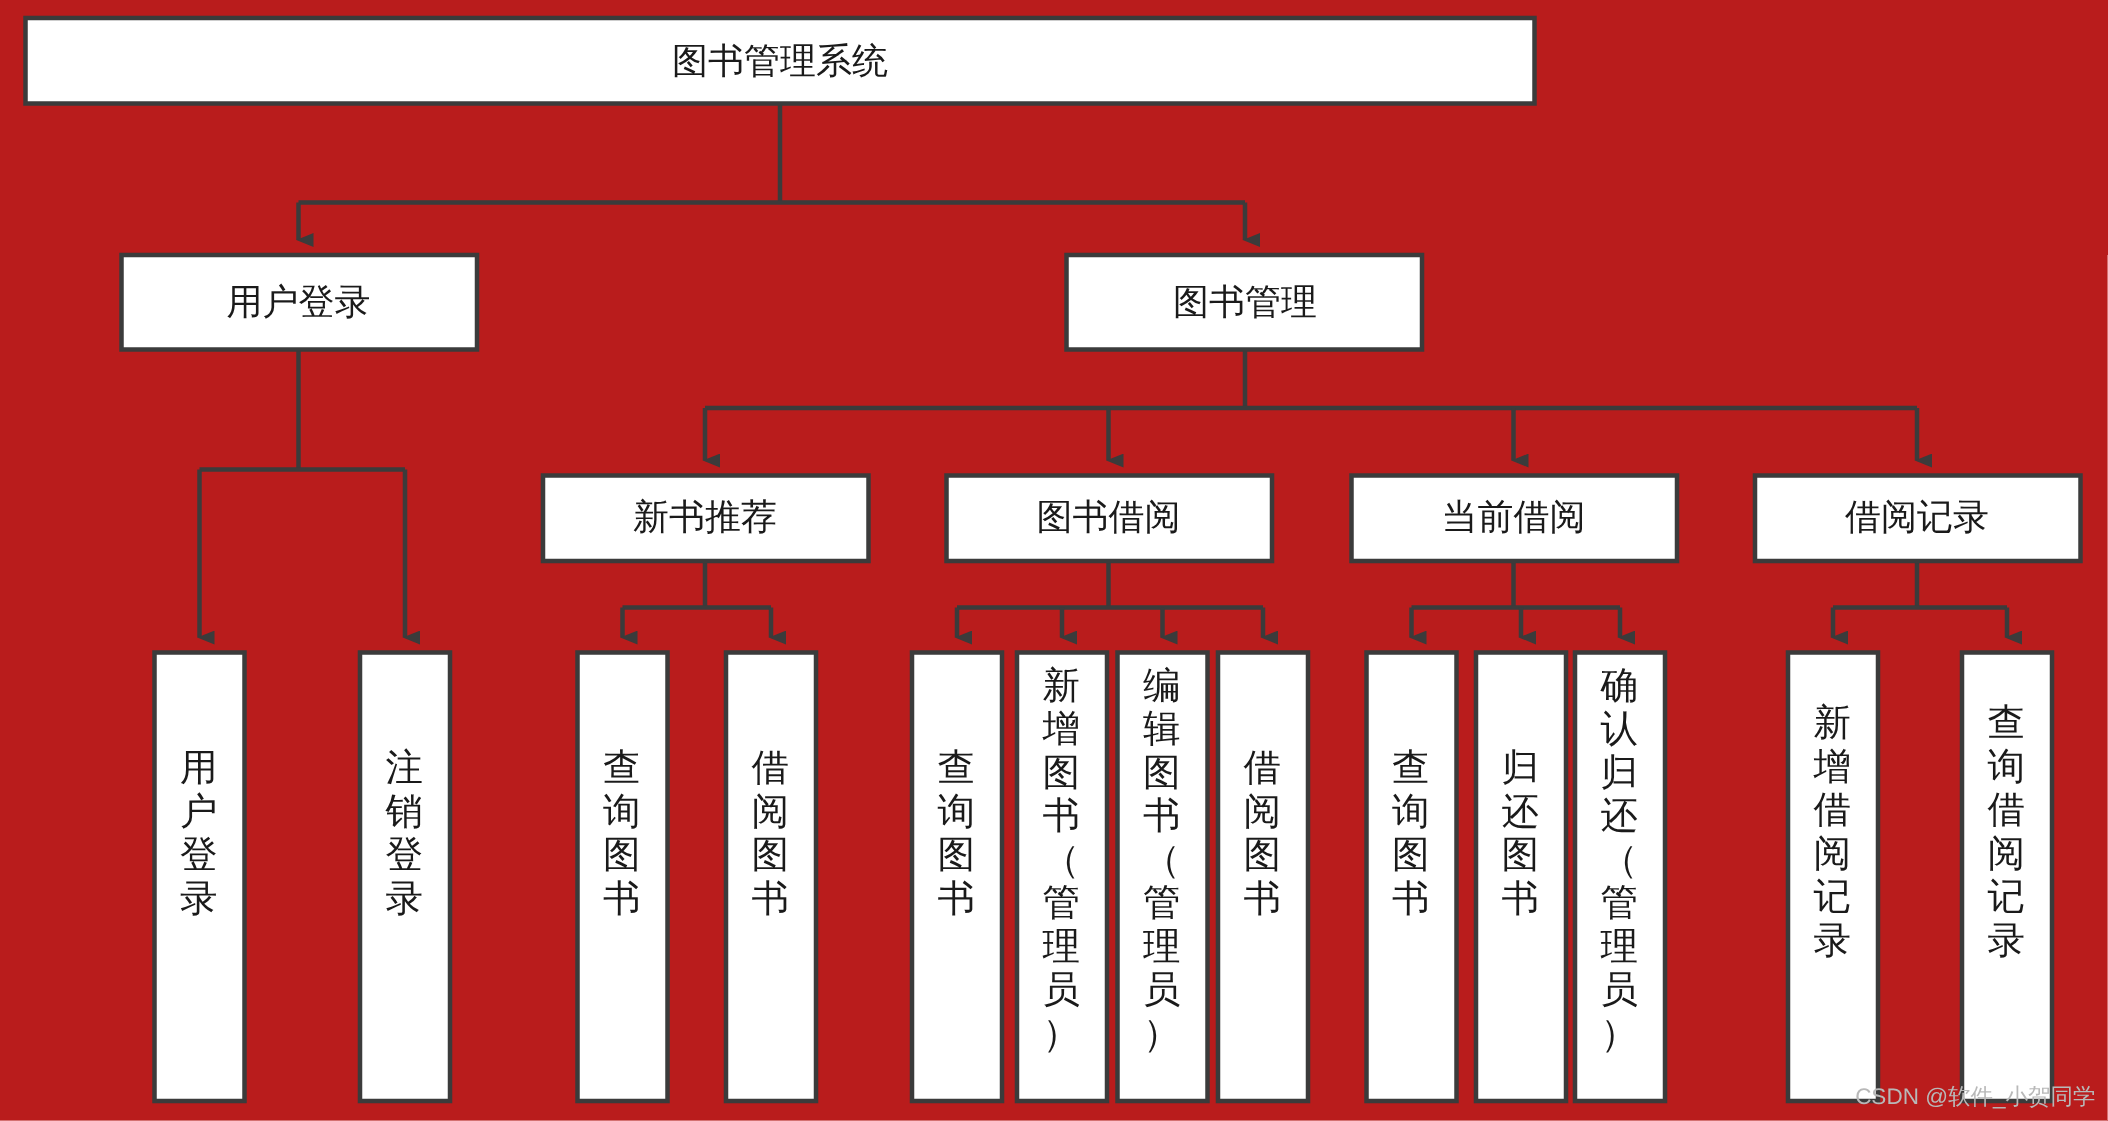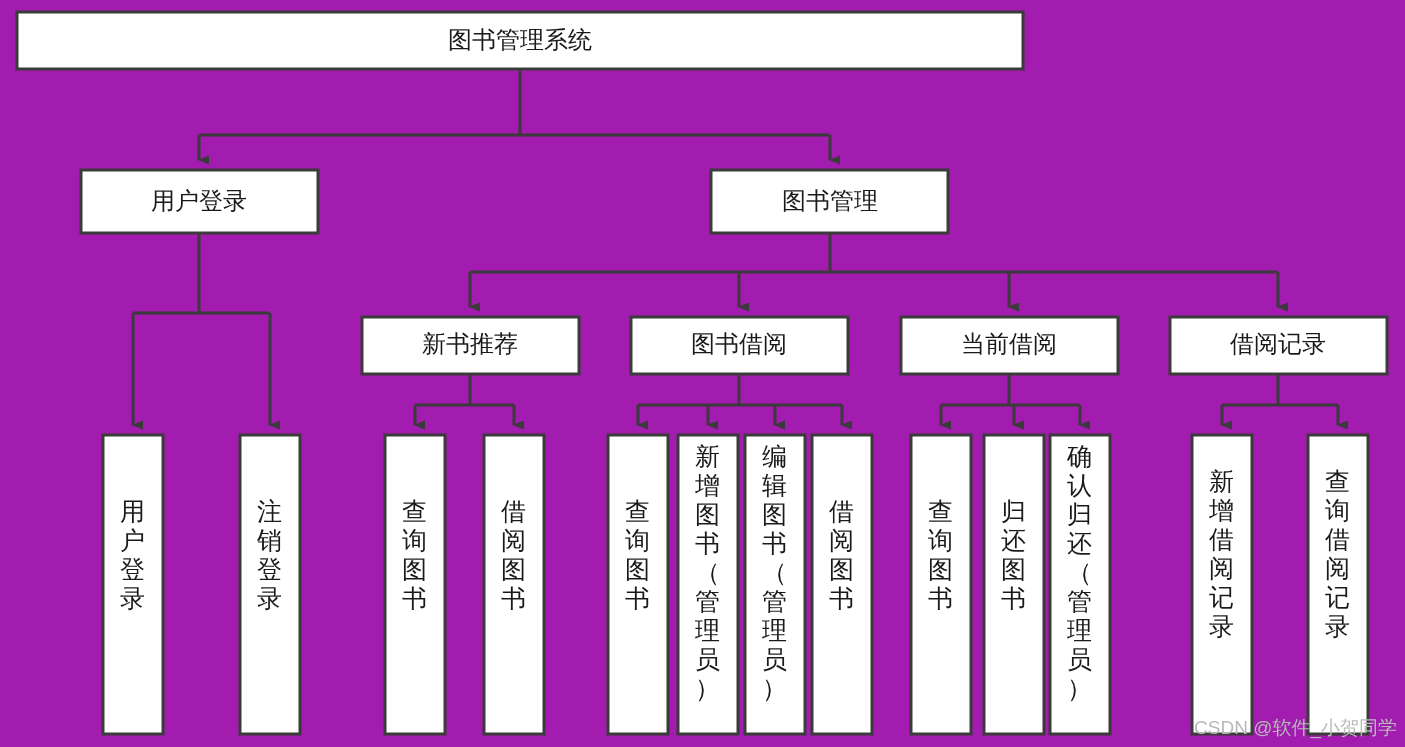--- a/index.html
+++ b/index.html
@@ -10,21 +10,21 @@
   body {
     width: 1405px;
     height: 747px;
     font-family: "Liberation Sans", "DejaVu Sans", sans-serif;
     overflow: hidden;
   }
   #diagram-root {
     position: relative;
     width: 1405px;
     height: 747px;
-    background: #a21caf;
+    background: #b91c1c;
   }
   svg#flowchart {
     position: absolute;
     left: 0;
     top: 0;
     width: 1405px;
     height: 747px;
     display: block;
   }
   .node-box {
@@ -49,21 +49,21 @@
     fill: #1a1a1a;
     font-size: 25px;
     text-anchor: middle;
     letter-spacing: 1px;
   }
   .watermark {
     position: absolute;
     right: 8px;
     bottom: 6px;
     font-family: "Liberation Sans", "DejaVu Sans", sans-serif;
-    font-size: 19px;
+    font-size: 15px;
     color: #b8b8b8;
     white-space: nowrap;
     pointer-events: none;
   }
 </style>
 </head>
 <body>
 
 <div id="diagram-root">
 

